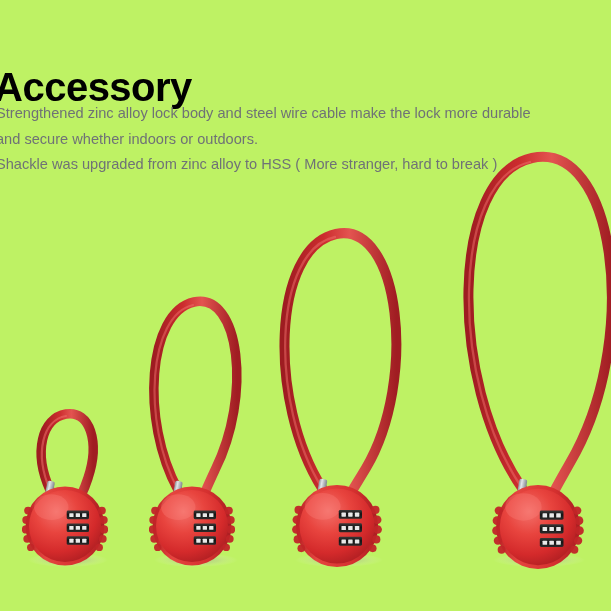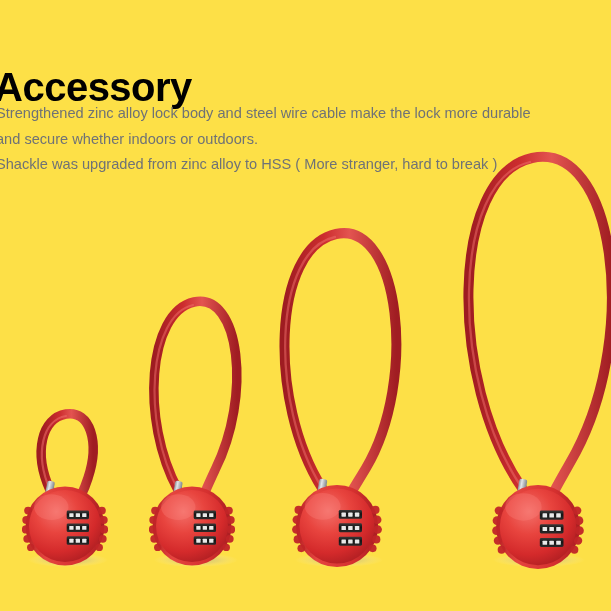--- a/index.html
+++ b/index.html
@@ -8,21 +8,21 @@
     background: #ffffff;
   }
   body {
     font-family: "Liberation Sans", sans-serif;
     -webkit-font-smoothing: antialiased;
   }
   #page {
     position: relative;
     width: 611px;
     height: 611px;
-    background: #fde047;
+    background: #bef264;
     overflow: hidden;
   }
 
   
   #heading {
     position: absolute;
     left: -6px;
     top: 40px;
     font-size: 40px;
     font-weight: 700;

